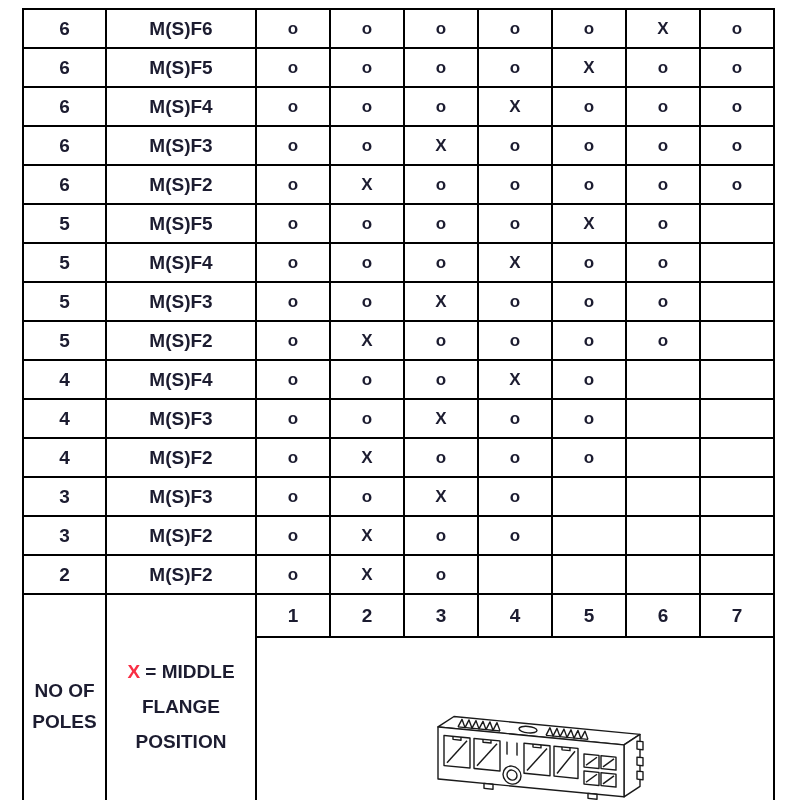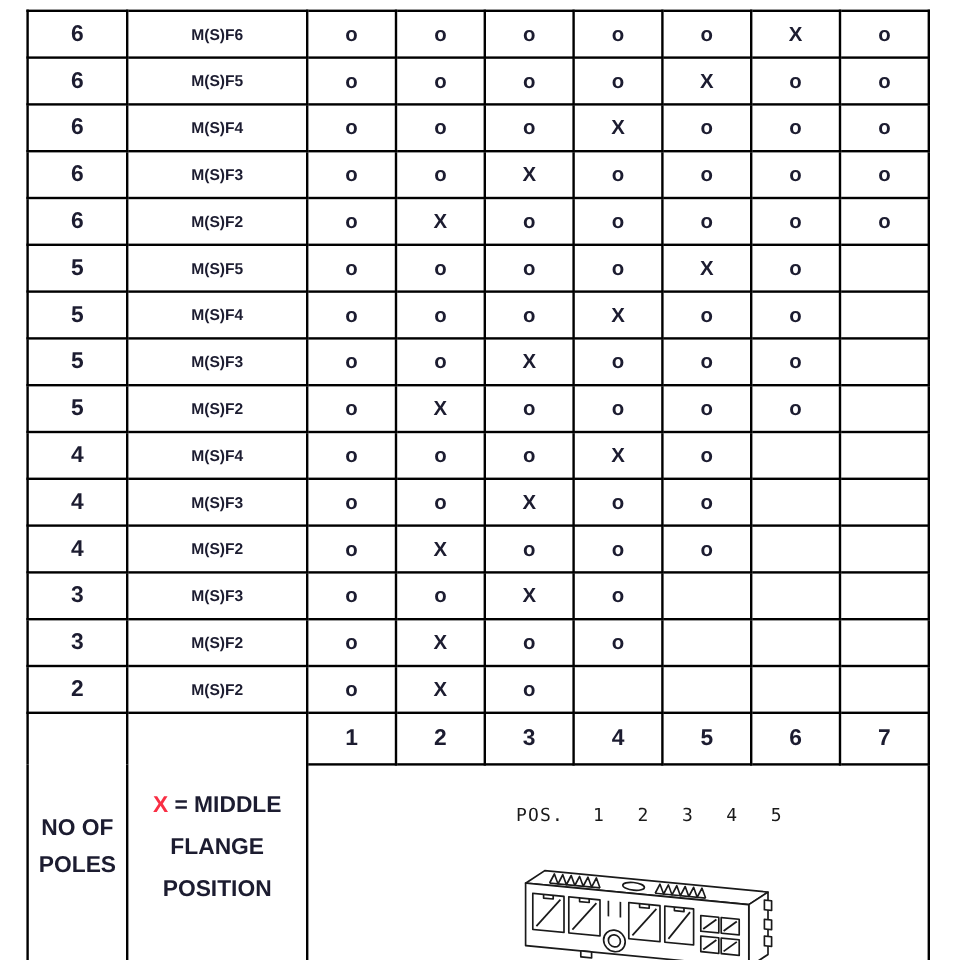--- a/index.html
+++ b/index.html
@@ -6,21 +6,21 @@
   body{width:800px;height:800px;background:#ffffff;overflow:hidden;
        font-family:"Liberation Sans",sans-serif;}
   .page{position:relative;width:800px;height:800px;background:#ffffff;}
 
   table.cfg{position:absolute;left:22px;top:8px;width:751px;
             border-collapse:collapse;table-layout:fixed;}
   table.cfg td{border:2px solid #000000;text-align:center;vertical-align:middle;
                font-weight:bold;color:#1c1c30;padding:0;overflow:hidden;}
 
   td.c-poles{font-size:19px;}
-  td.c-variant{font-size:13px;}
+  td.c-variant{font-size:19px;}
   td.c-pos{font-size:17px;}
   tr.data-row td{height:37px;}
   .x-mark{color:#f92e44;}
 
   tr.num-row td{height:41px;font-size:19px;}
 
   td.poles-hd{font-size:19px;line-height:1.6;padding:0 4px;}
   td.legend-cell{font-size:19px;line-height:1.85;padding:0 10px;}
   .legend-x{color:#f92e44;}
 
@@ -227,24 +227,20 @@
         <td>2</td>
         <td>3</td>
         <td>4</td>
         <td>5</td>
         <td>6</td>
         <td>7</td>
       </tr>
       <tr>
         <td colspan="7" class="img-cell">
           <div class="draw">
-            <div class="pos-line">
-              <span>POS.</span>
-              <span class="pos-nums">1 2 3 4 5</span>
-            </div>
             <svg class="connector" width="234" height="118" viewBox="0 0 234 118">
               <g transform="skewY(5.5)" stroke="#1a1a1a" stroke-width="1.4" fill="#ffffff" stroke-linejoin="round">
 
                 <polygon points="10,39 26,27 212,27 196,39"></polygon>
 
                 <polygon points="196,39 212,27 212,79 196,91"></polygon>
 
                 <rect x="10" y="39" width="186" height="52"></rect>
 
                 <path fill="none" d="M30,37 L34,29 L37,37 L41,29 L44,37 L48,29 L51,37 L55,29 L58,37 L62,29 L65,37 L69,29 L72,37"></path>

